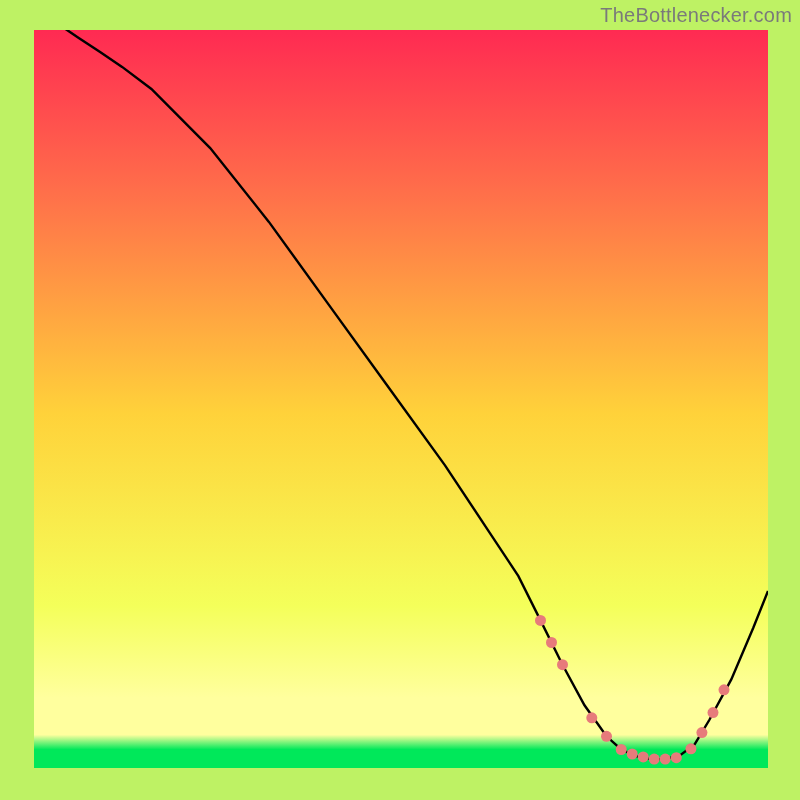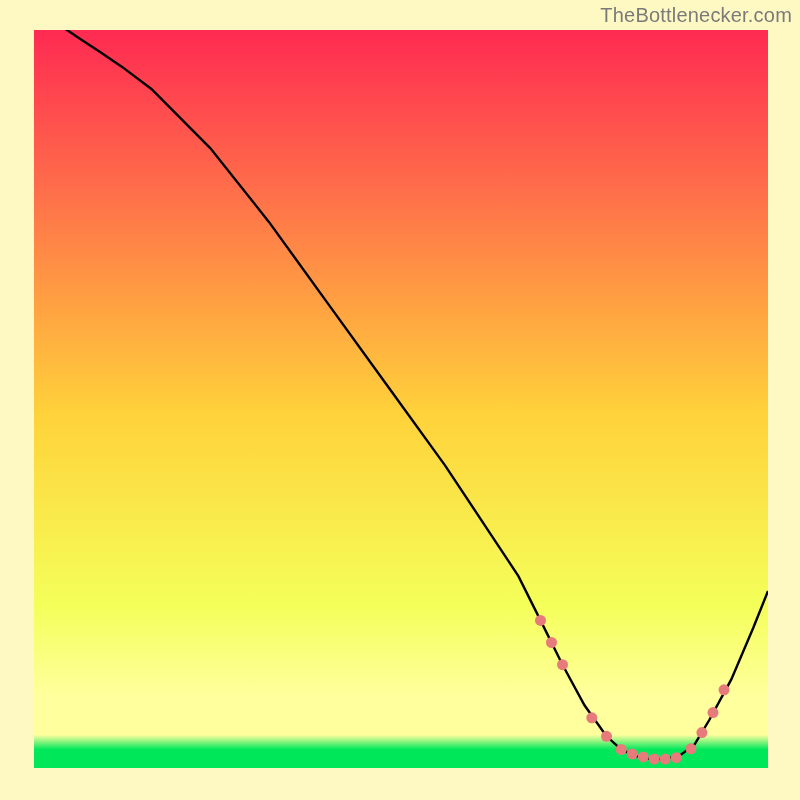--- a/index.html
+++ b/index.html
@@ -8,21 +8,21 @@
     width: 800px;
     height: 800px;
     background: #000;
     overflow: hidden;
     font-family: Arial, Helvetica, sans-serif;
   }
   .outer {
     position: relative;
     width: 800px;
     height: 800px;
-    background: #fef9c3;
+    background: #bef264;
   }
   .attribution {
     position: absolute;
     top: 4px;
     right: 8px;
     color: #7a7a7a;
     font-size: 20px;
     font-weight: 400;
     letter-spacing: 0.2px;
   }

